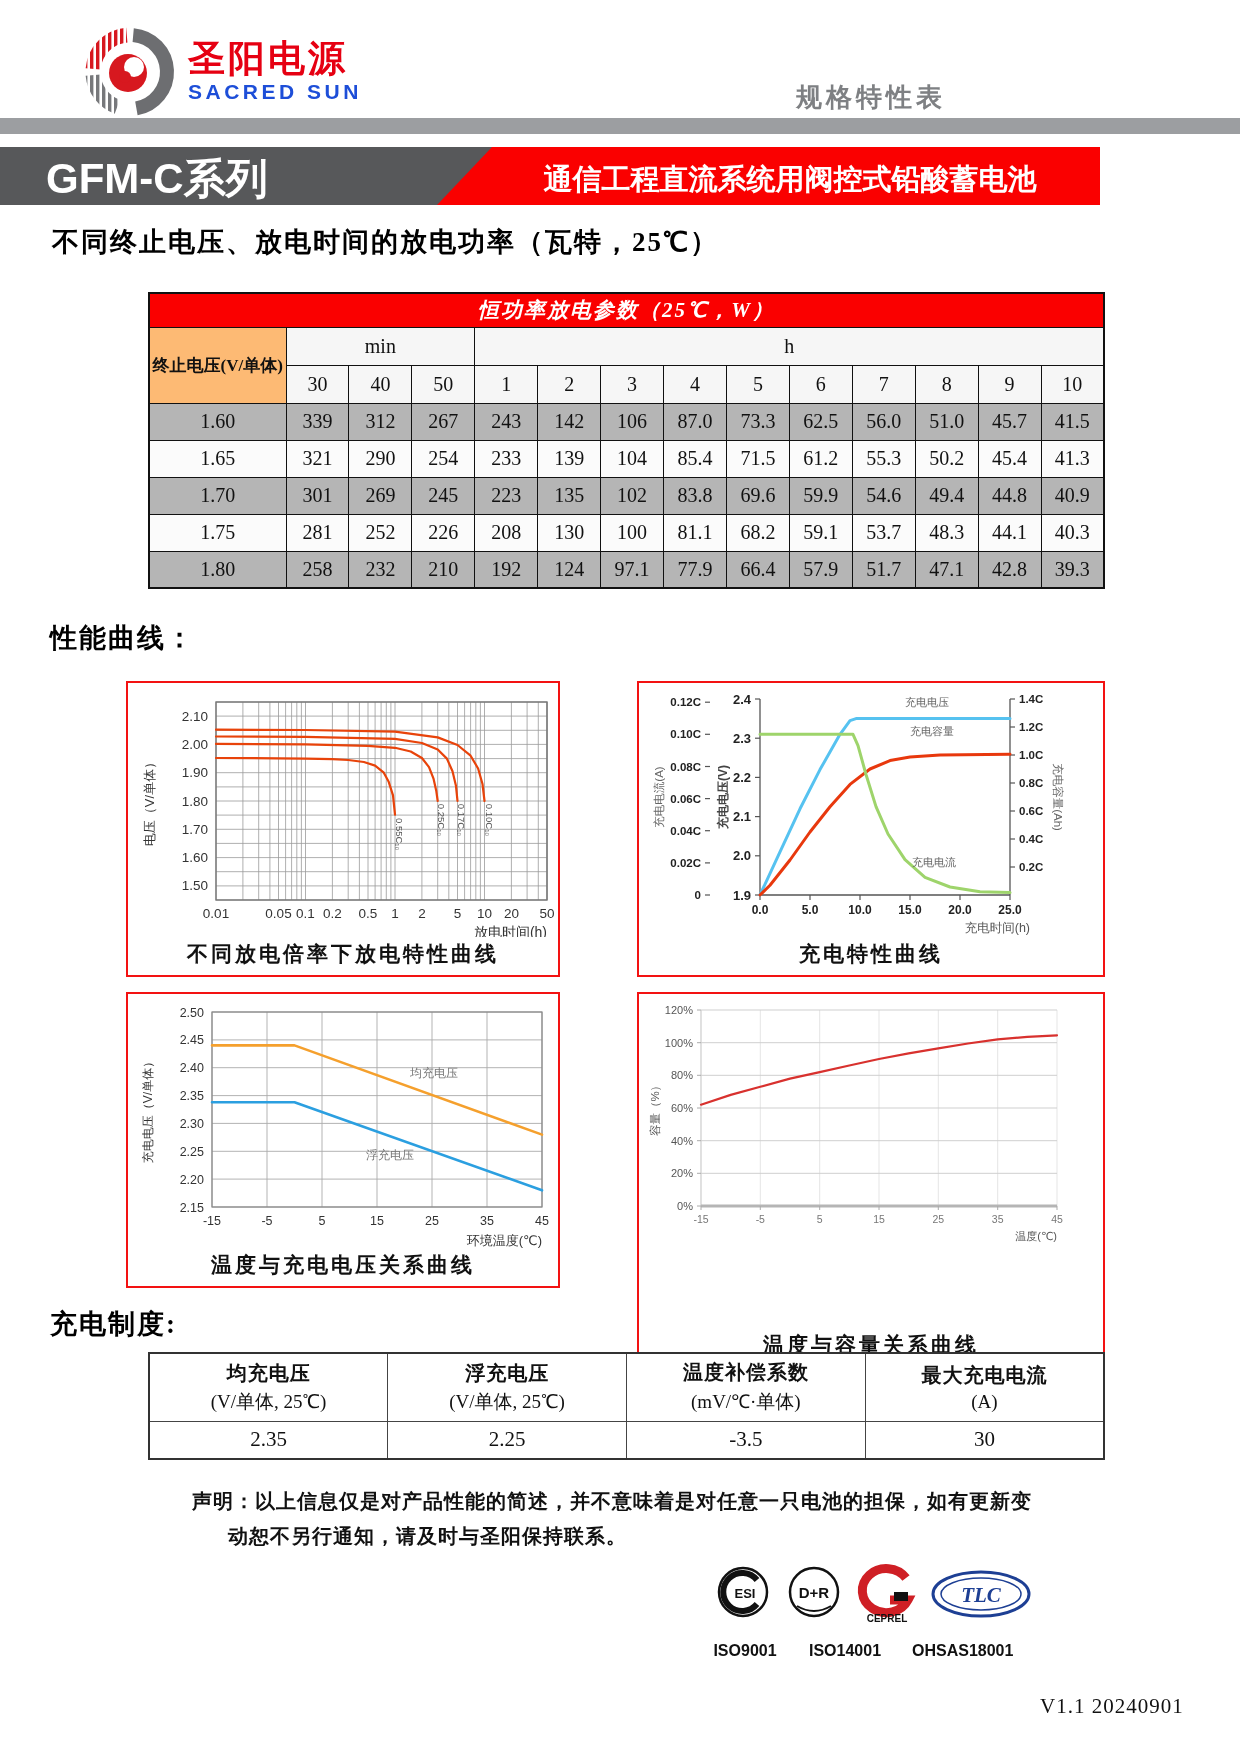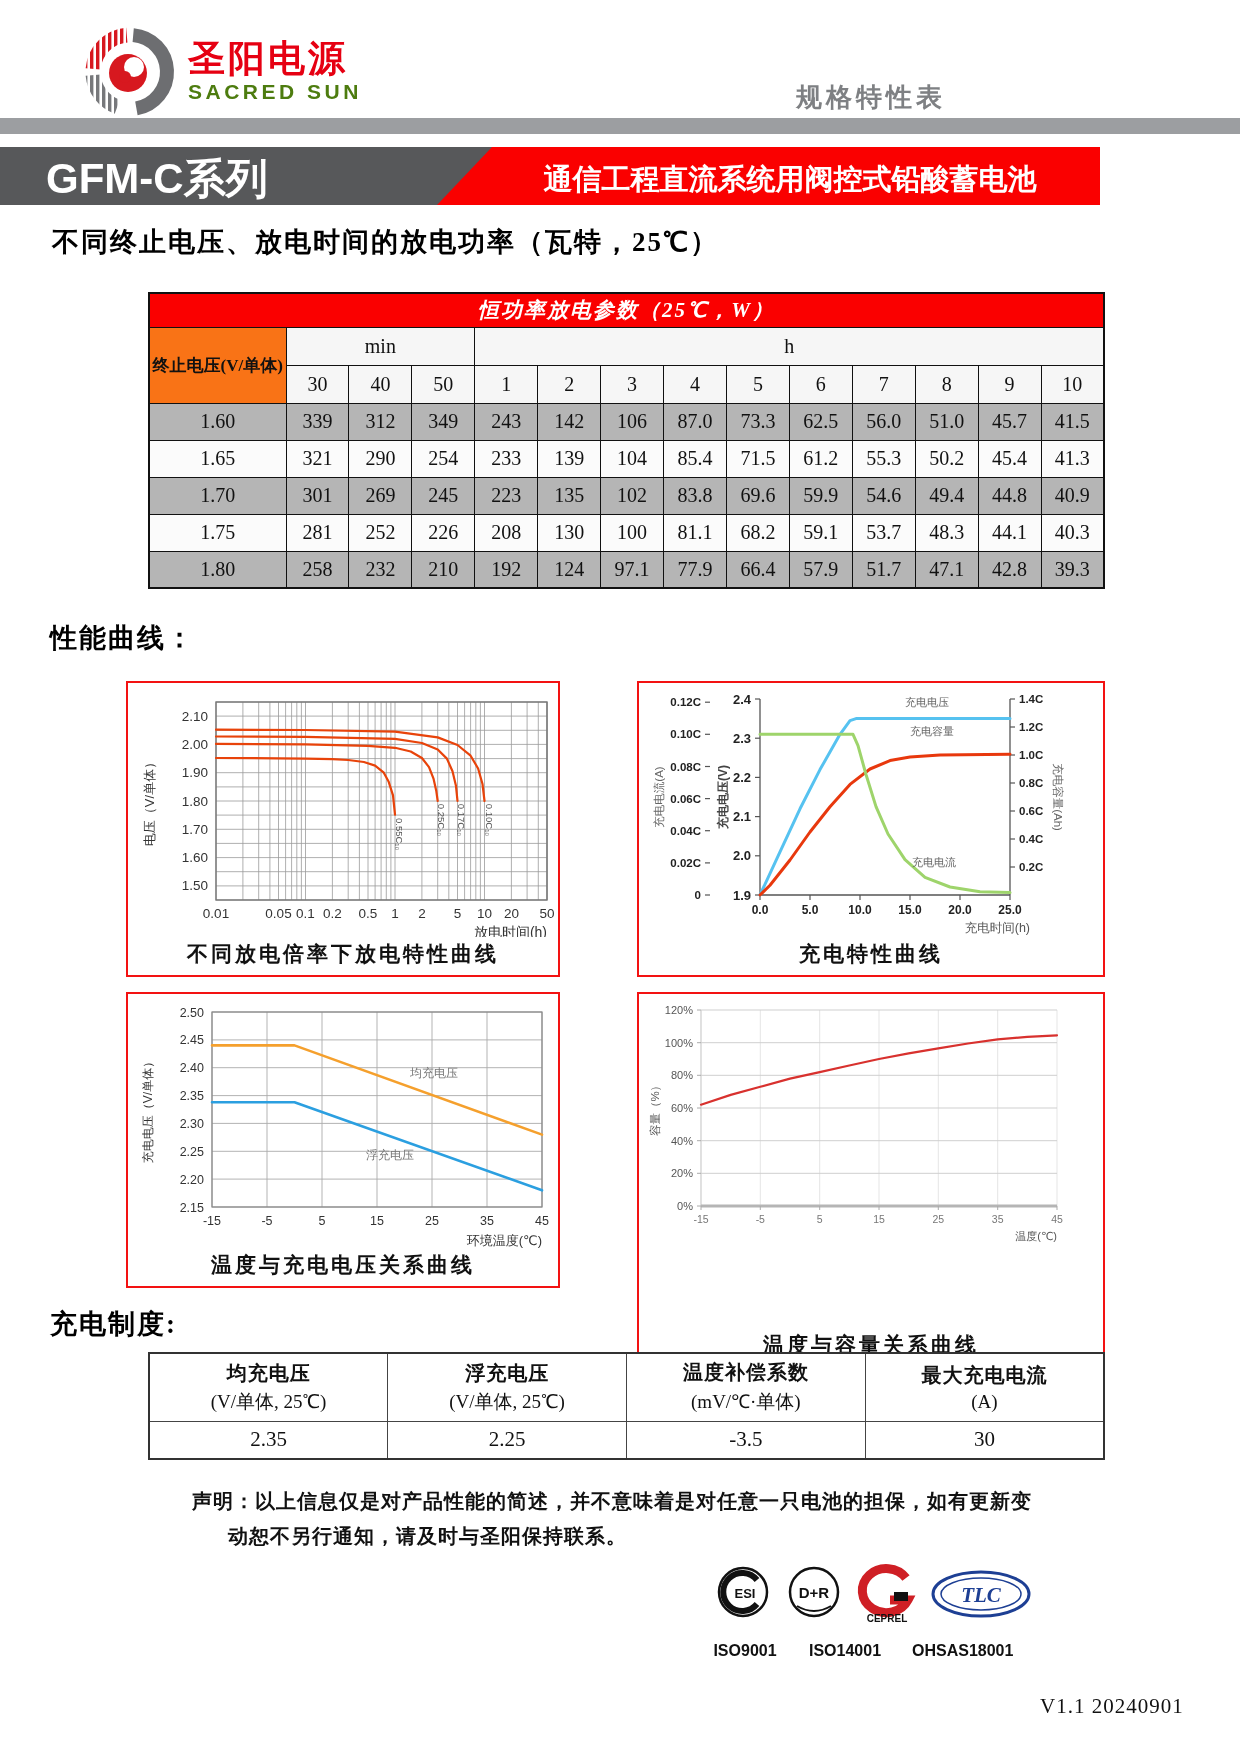--- a/index.html
+++ b/index.html
@@ -3,39 +3,39 @@
 <meta charset="utf-8">
 <style>
   *{margin:0;padding:0;box-sizing:border-box}
   html,body{background:#fff}
   .page{position:relative;width:1240px;height:1754px;background:#fff;overflow:hidden;
         font-family:"Liberation Serif",serif;color:#111}
   .abs{position:absolute}
   
   .brand-cn{color:#e60012;font-family:"Liberation Sans",sans-serif;font-weight:bold;
             font-size:37px;letter-spacing:3px;line-height:1.05}
-  .brand-en{color:#4d7c0f;font-family:"Liberation Sans",sans-serif;font-weight:bold;
+  .brand-en{color:#1d4ed8;font-family:"Liberation Sans",sans-serif;font-weight:bold;
             font-size:21px;letter-spacing:3.5px;margin-top:2px}
   .doctype{color:#7e8083;font-family:"Liberation Sans",sans-serif;font-weight:bold;
            font-size:26px;letter-spacing:4px}
   .divbar{background:#9c9ea1}
   .band-gray{background:#57585a}
   .band-red{background:#fa0000;clip-path:polygon(55px 0,100% 0,100% 100%,0 100%)}
   .series-title{color:#fff;font-family:"Liberation Sans",sans-serif;font-weight:bold;font-size:42px}
   .banner-title{color:#fff;font-family:"Liberation Sans",sans-serif;font-weight:bold;
                 font-size:29px;text-align:center}
   
   .sect{position:absolute;font-weight:bold;font-size:27px;letter-spacing:2px;color:#000}
   
   table{border-collapse:collapse;table-layout:fixed}
   .ptable{width:957px;font-size:20px;text-align:center;border:2px solid #111}
   .ptable td{border:1px solid #111;height:37px;vertical-align:middle}
   .ptable td.red{background:#fa0000;color:#fff;font-weight:bold;font-style:italic;
                  font-size:21px;letter-spacing:2px;height:34px}
-  .ptable td.hfirst{background:#f97316;font-weight:bold;font-size:17px}
+  .ptable td.hfirst{background:#fdba74;font-weight:bold;font-size:17px}
   .ptable td.hc{background:#f6f6f6;height:38px}
   .ptable tr.g td{background:#b5b5b5}
   .ptable tr.w td{background:#fbfbfb}
   .ptable tr.g td:first-child,.ptable tr.w td:first-child{font-size:20px}
   
   .ctable{width:957px;text-align:center;border:2px solid #333}
   .ctable th,.ctable td{border:1px solid #444;vertical-align:middle}
   .ctable th{height:68px;font-weight:normal;background:#fff}
   .ctable td{height:38px;font-size:21px}
   .ct{font-weight:bold;font-size:20px;letter-spacing:1px}
@@ -128,21 +128,21 @@
           <td class="hc">6</td>
           <td class="hc">7</td>
           <td class="hc">8</td>
           <td class="hc">9</td>
           <td class="hc">10</td>
         </tr>
         <tr class="g">
           <td>1.60</td>
           <td>339</td>
           <td>312</td>
-          <td>349</td>
+          <td>267</td>
           <td>243</td>
           <td>142</td>
           <td>106</td>
           <td>87.0</td>
           <td>73.3</td>
           <td>62.5</td>
           <td>56.0</td>
           <td>51.0</td>
           <td>45.7</td>
           <td>41.5</td>

